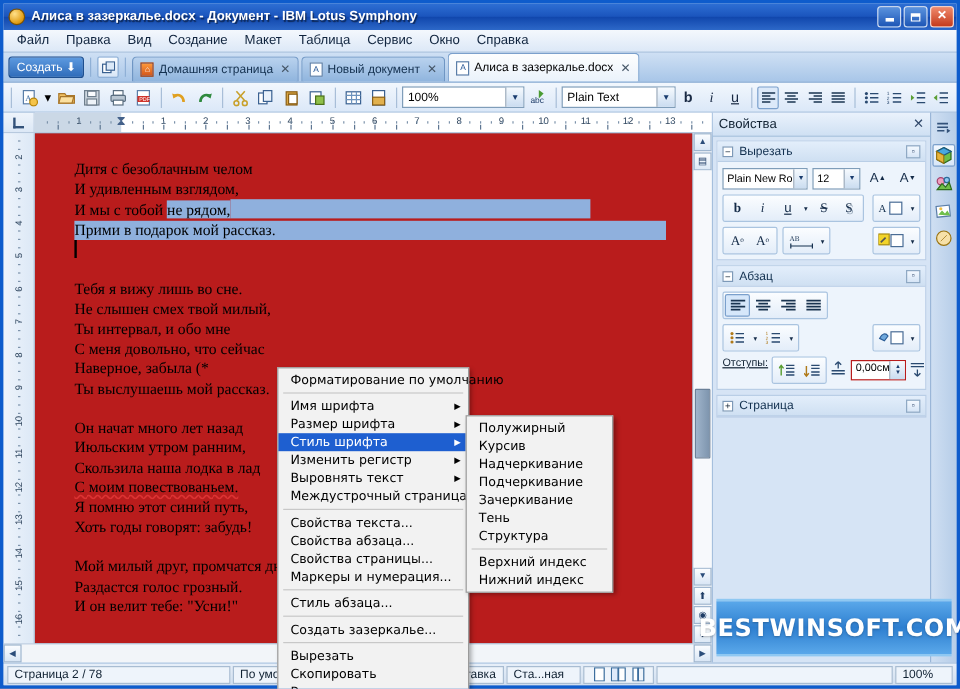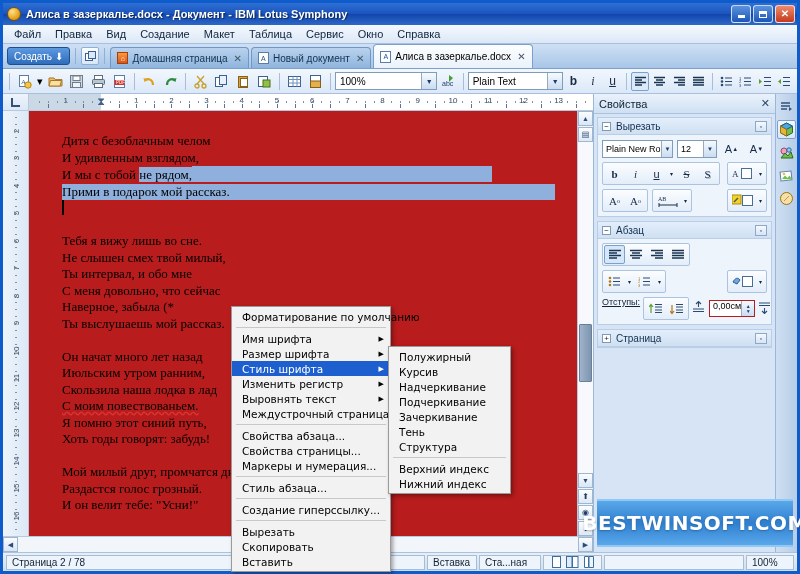--- a/index.html
+++ b/index.html
@@ -833,35 +833,38 @@
           <div class="mi">
             <span>Выровнять текст</span>
             <span class="sm">▶</span>
           </div>
           <div class="mi">
             <span>Междустрочный страница</span>
             <span class="sm">▶</span>
           </div>
           <div class="msep"></div>
           <div class="mi">
+            <span>Свойства текста...</span>
+          </div>
+          <div class="mi">
             <span>Свойства абзаца...</span>
           </div>
           <div class="mi">
             <span>Свойства страницы...</span>
           </div>
           <div class="mi">
             <span>Маркеры и нумерация...</span>
           </div>
           <div class="msep"></div>
           <div class="mi">
             <span>Стиль абзаца...</span>
           </div>
           <div class="msep"></div>
           <div class="mi">
-            <span>Создание гиперссылку...</span>
+            <span>Создать зазеркалье...</span>
           </div>
           <div class="msep"></div>
           <div class="mi">
             <span>Вырезать</span>
           </div>
           <div class="mi">
             <span>Скопировать</span>
           </div>
           <div class="mi">
             <span>Вставить</span>
@@ -1222,21 +1225,21 @@
             <circle cx="7.5" cy="7.5" r="6" fill="#f6e0a8" stroke="#9a7310"></circle>
             <path d="M10 5L6.5 8.5 5 10l3.5-3.5z" fill="#d0342c"></path>
             <path d="M5 10l1.5-1.5L10 5z" fill="#fff" stroke="#9a7310" stroke-width=".4"></path>
           </svg>
       </div>
     </div>
 
   </div>
 
   <div class="statusbar">
-    <div class="sfield" style="width:243px">Страница 2 / 78</div>
+    <div class="sfield" style="width:186px">Страница 2 / 78</div>
     <div class="sfield" style="width:120px">По умолчанию</div>
     <div class="sfield" style="width:52px"></div>
     <div class="sfield" style="width:50px">Вставка</div>
     <div class="sfield" style="width:62px">Ста...ная</div>
     <div class="sfield sicons">
       <span class="sico">
         <svg width="11" height="12" viewBox="0 0 11 12">
             <rect x="1.5" y="0.5" width="8" height="11" fill="#fff" stroke="#3d6e9e"></rect>
           </svg>
       </span>

